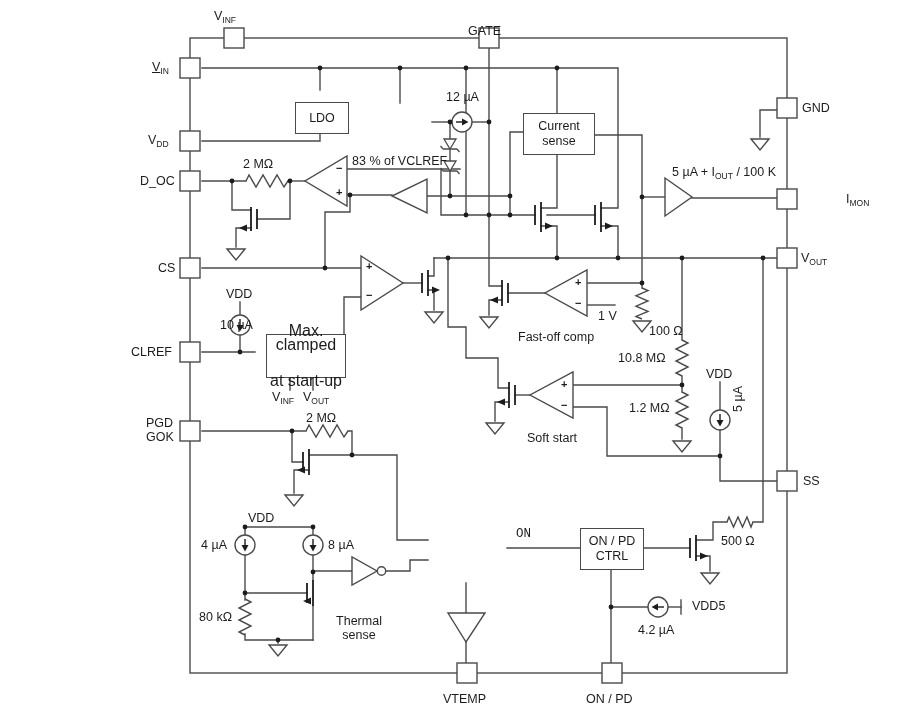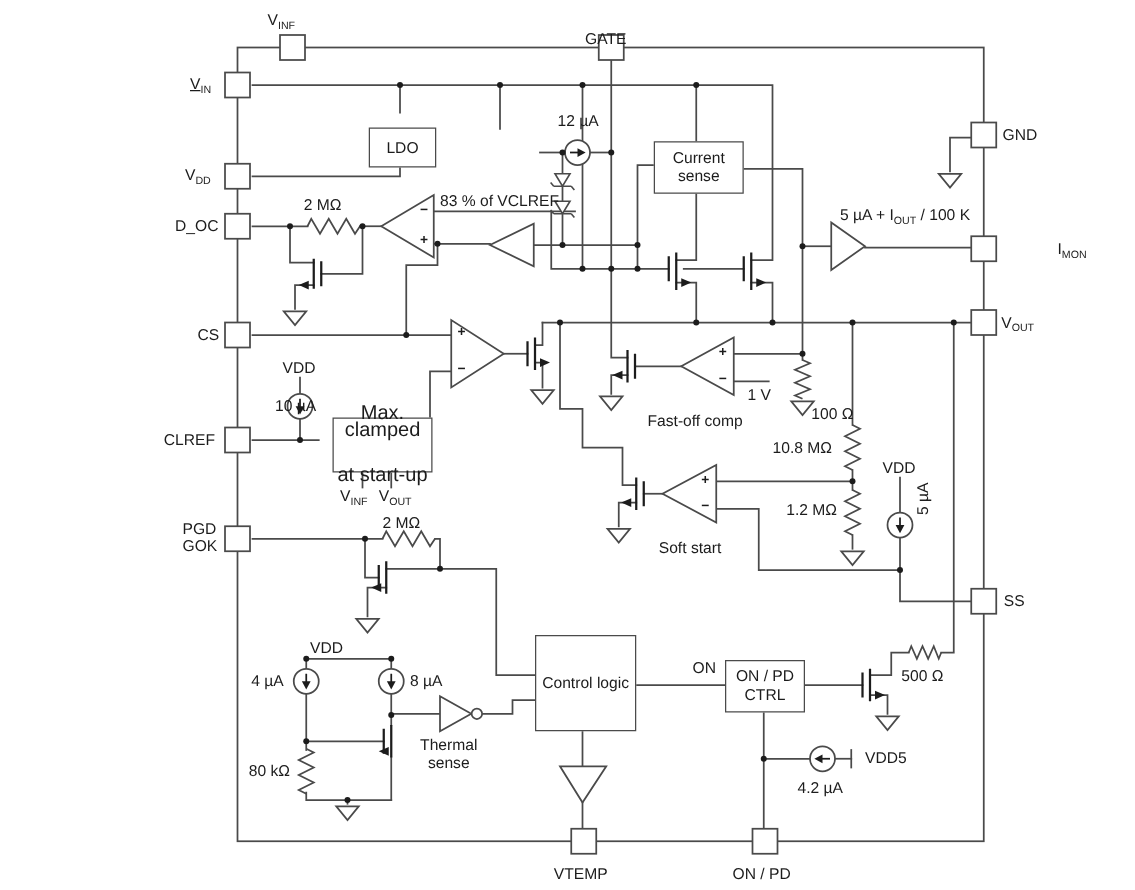--- a/index.html
+++ b/index.html
@@ -326,23 +326,20 @@
       <span>LDO</span>
     </div>
 <div class="box" style="left:523px;top:113px;width:70px;height:40px;">
       <span>Current</span>
       <span>sense</span>
     </div>
 <div class="box" style="left:266px;top:334px;width:78px;height:42px;font-size:16px;line-height:13.5px;gap:23px;">
       <span>Max. clamped</span>
       <span>at start-up</span>
     </div>
-<div class="box" style="left:428px;top:508px;width:79px;height:75px;">
-      <span>Control logic</span>
-    </div>
 <div class="box" style="left:580px;top:528px;width:62px;height:40px;">
       <span>ON / PD</span>
       <span>CTRL</span>
     </div>
 
 <div class="lbl" style="left:214px;top:9px;"><span>V</span><span class="sub">INF</span></div>
 <div class="lbl" style="left:468px;top:24px;">GATE</div>
 <div class="lbl" style="left:152px;top:60px;text-decoration:underline;"><span>V</span><span class="sub">IN</span></div>
 <div class="lbl" style="left:148px;top:133px;"><span>V</span><span class="sub">DD</span></div>
 <div class="lbl" style="left:140px;top:174px;">D_OC</div>
@@ -372,26 +369,26 @@
 <div class="lbl" style="left:649px;top:324px;">100 Ω</div>
 <div class="lbl" style="left:618px;top:351px;">10.8 MΩ</div>
 <div class="lbl" style="left:629px;top:401px;">1.2 MΩ</div>
 <div class="lbl" style="left:706px;top:367px;">VDD</div>
 <div class="lbl rot" style="left:723px;top:392px;width:30px;text-align:center;">5 µA</div>
 <div class="lbl" style="left:527px;top:431px;">Soft start</div>
 <div class="lbl" style="left:306px;top:411px;">2 MΩ</div>
 <div class="lbl" style="left:248px;top:511px;">VDD</div>
 <div class="lbl" style="left:201px;top:538px;">4 µA</div>
 <div class="lbl" style="left:328px;top:538px;">8 µA</div>
-<div class="lbl ctr" style="left:330px;top:589px;width:58px;">
+<div class="lbl ctr" style="left:330px;top:614px;width:58px;">
       <div>Thermal</div>
       <div>sense</div>
     </div>
 <div class="lbl" style="left:199px;top:610px;">80 kΩ</div>
-<div class="lbl" style="left:554px;top:527px;">ON</div>
+<div class="lbl" style="left:516px;top:527px;font-family:Liberation Mono, monospace;">ON</div>
 <div class="lbl" style="left:721px;top:534px;">500 Ω</div>
 <div class="lbl" style="left:692px;top:599px;">VDD5</div>
 <div class="lbl" style="left:638px;top:623px;">4.2 µA</div>
 
 <div class="sign" style="left:336px;top:162px;">−</div>
 <div class="sign" style="left:336px;top:186px;">+</div>
 <div class="sign" style="left:366px;top:260px;">+</div>
 <div class="sign" style="left:366px;top:289px;">−</div>
 <div class="sign" style="left:575px;top:276px;">+</div>
 <div class="sign" style="left:575px;top:297px;">−</div>

